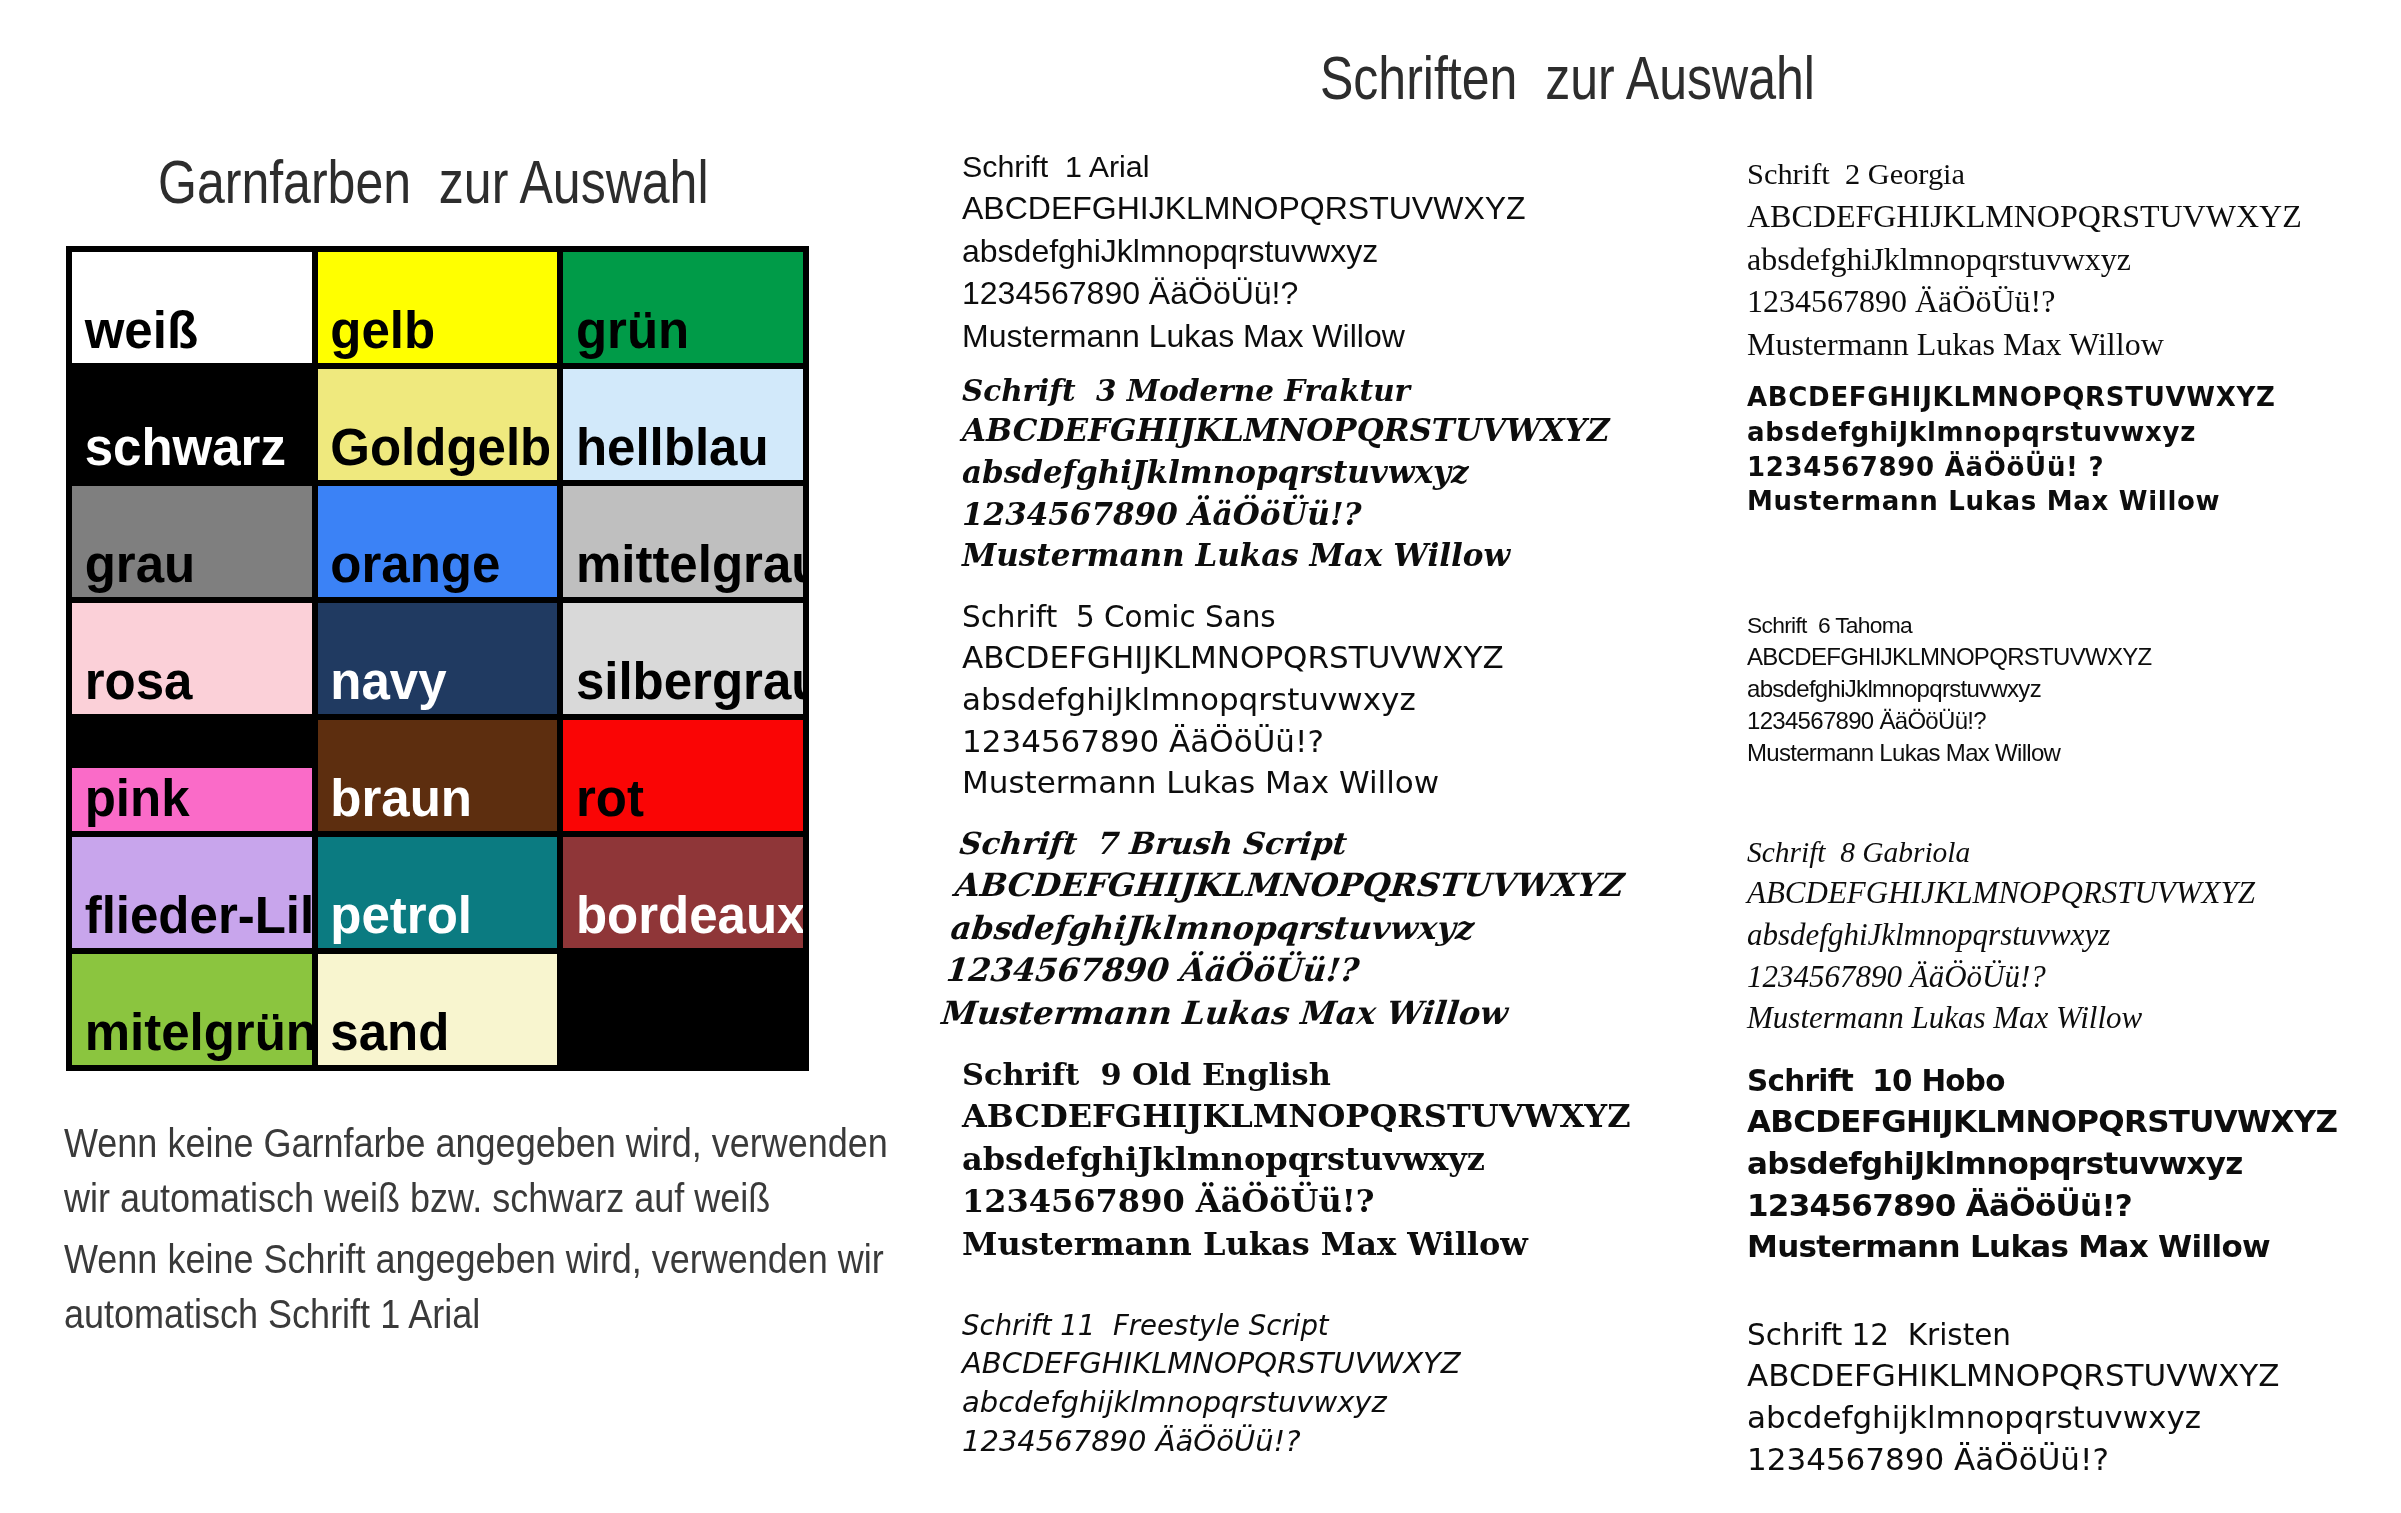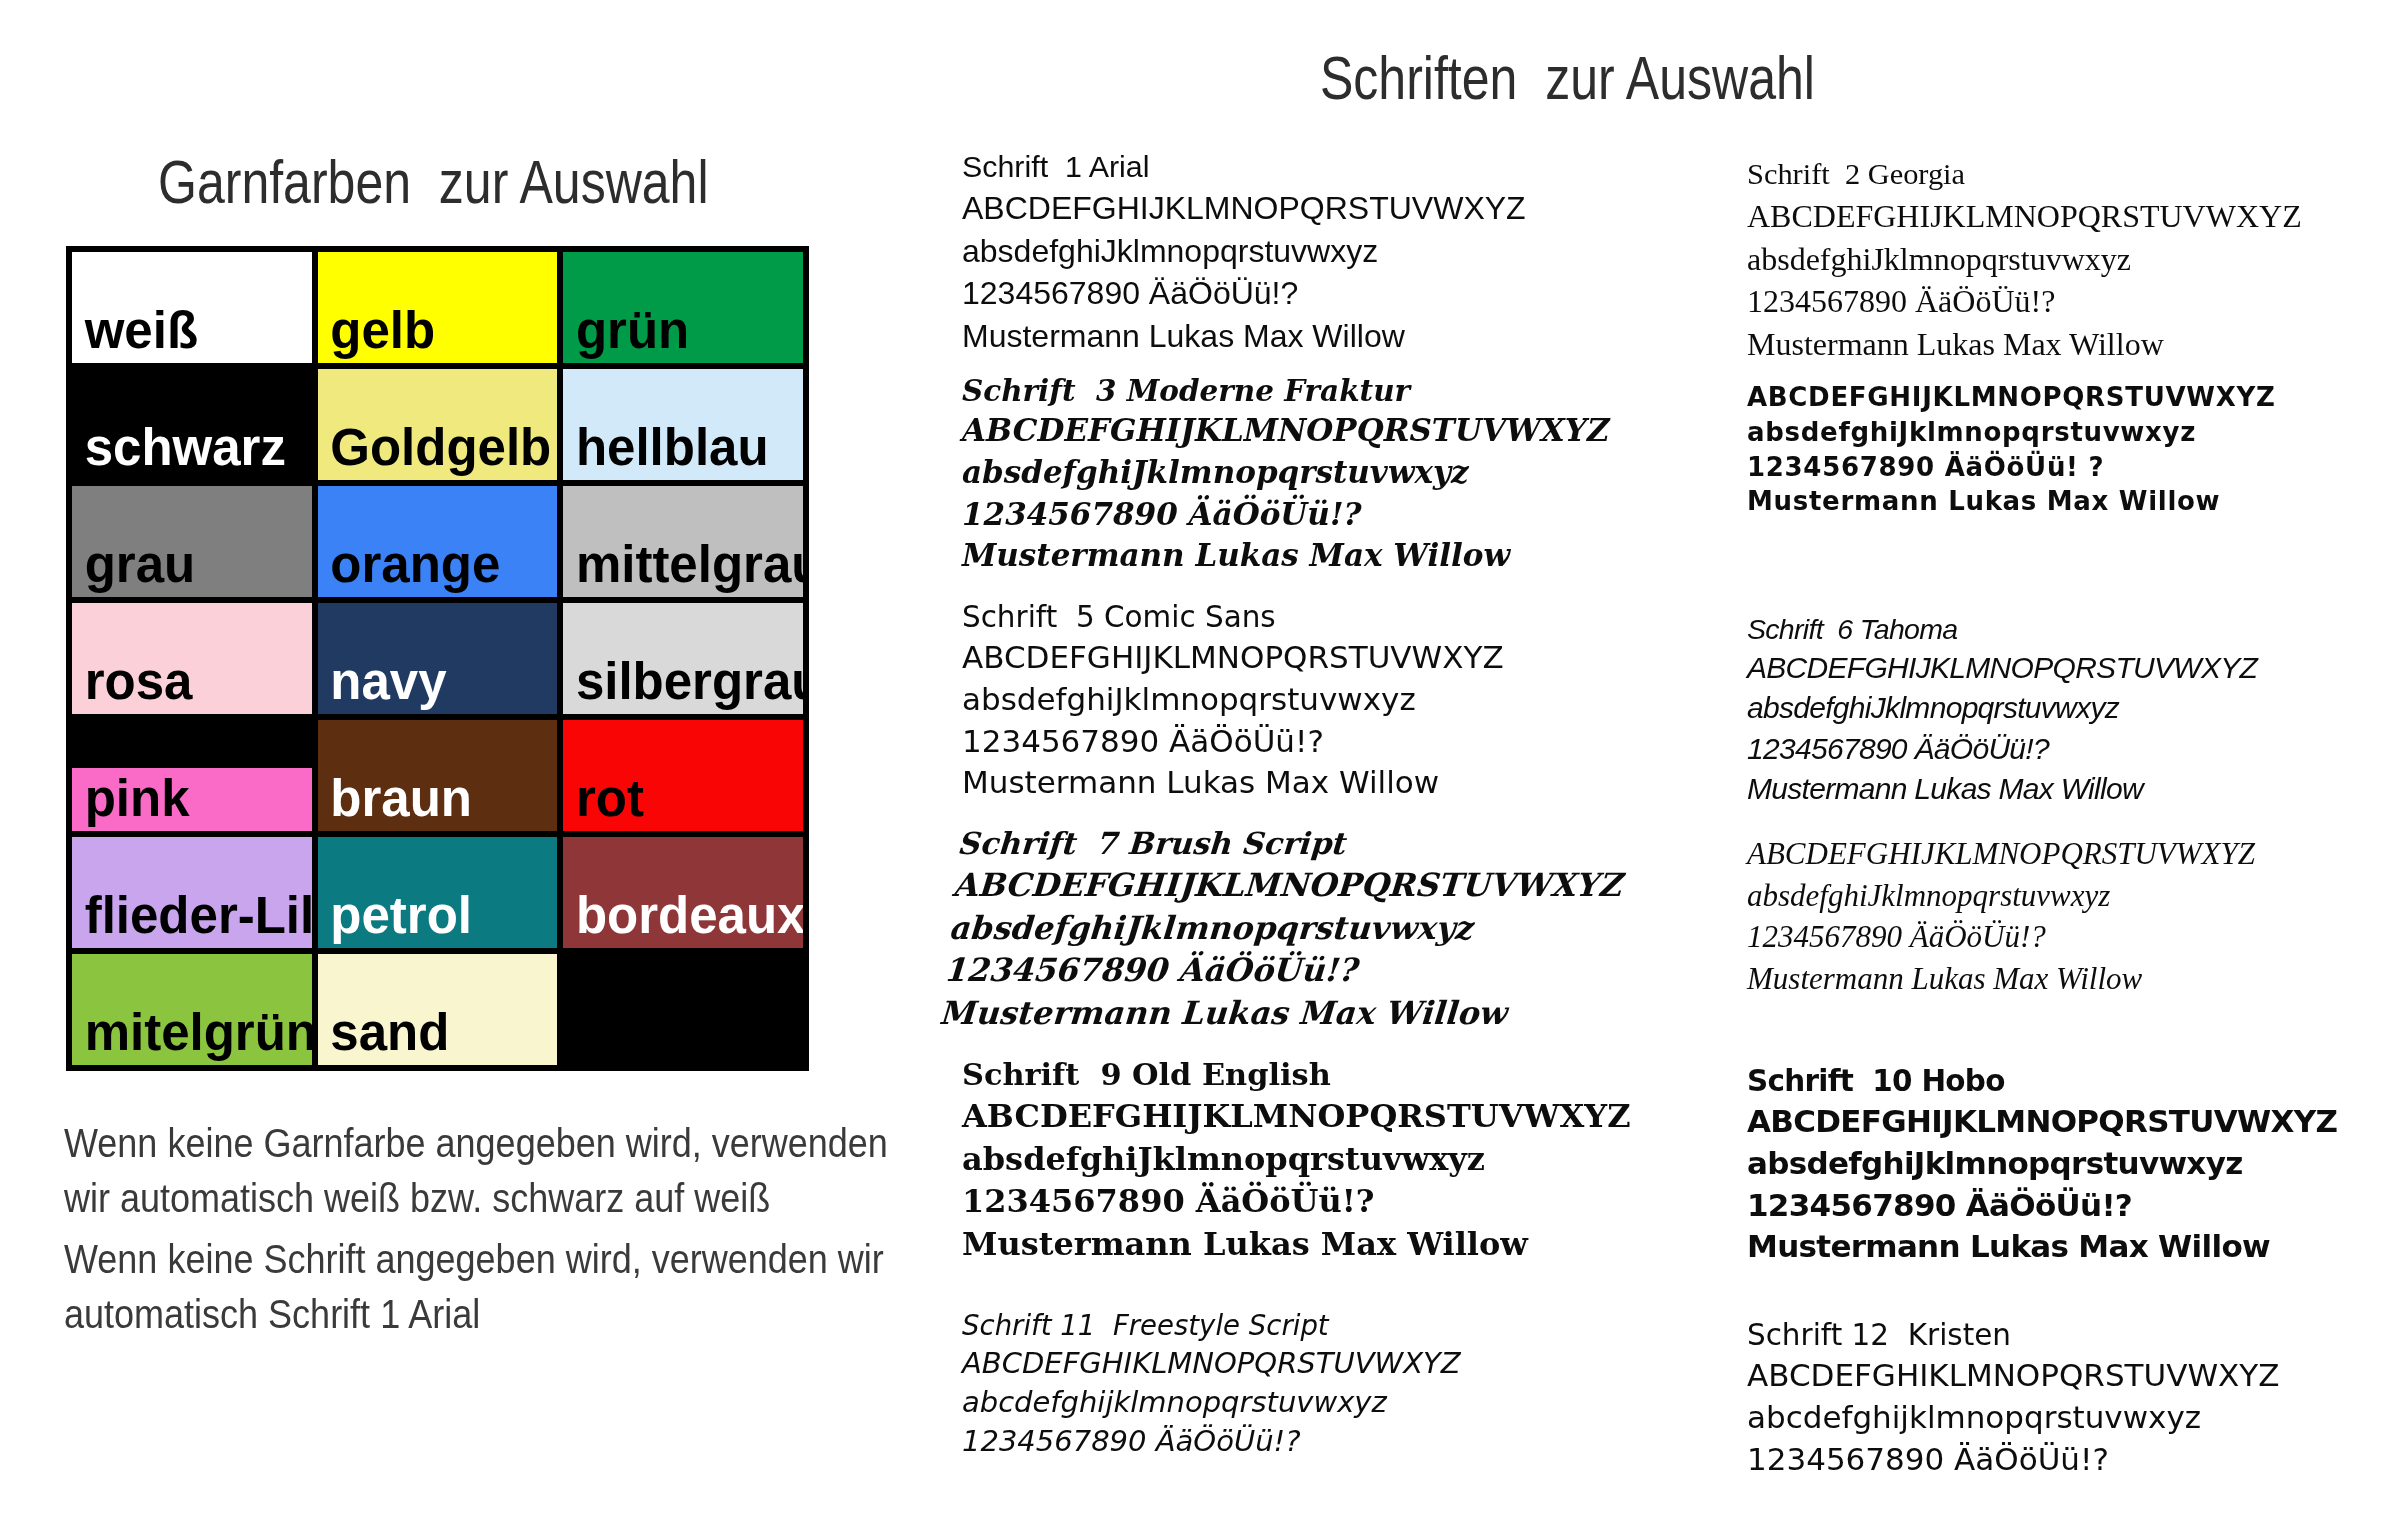--- a/index.html
+++ b/index.html
@@ -32,21 +32,21 @@
   .flabel{white-space:pre;font-size:.95em;}
   .fline{white-space:pre;}
   .c1{left:962px;}
   .c2{left:1747px;}
 
   .f1{font-family:"Liberation Sans",sans-serif;font-size:32px;}
   .f2{font-family:"Liberation Serif",serif;font-size:32px;}
   .f3{font-family:"DejaVu Serif",serif;font-style:italic;font-weight:bold;font-size:31px;}
   .f4{font-family:"DejaVu Sans",sans-serif;font-weight:bold;font-size:26px;letter-spacing:0.7px;}
   .f5{font-family:"DejaVu Sans",sans-serif;font-size:31px;}
-  .f6{font-family:"Liberation Sans",sans-serif;font-size:30px;letter-spacing:-0.7px;font-style:italic;}
+  .f6{font-family:"Liberation Sans",sans-serif;font-size:24px;letter-spacing:-0.7px;}
   .f7{font-family:"DejaVu Serif",serif;font-style:italic;font-weight:bold;font-size:32px;
       transform:skewX(-6deg);transform-origin:left top;}
   .f8{font-family:"Liberation Serif",serif;font-style:italic;font-size:31px;}
   .f9{font-family:"DejaVu Serif",serif;font-weight:bold;font-size:32px;}
   .f10{font-family:"DejaVu Sans",sans-serif;font-weight:bold;font-size:31px;letter-spacing:-0.7px;}
   .f11{font-family:"DejaVu Sans",sans-serif;font-style:italic;font-size:29px;}
   .f12{font-family:"DejaVu Sans",sans-serif;font-size:31px;}
 </style>
 </head>
 <body>
@@ -178,20 +178,21 @@
     <div class="fline">Mustermann Lukas Max Willow</div>
   </div>
   <div class="fblock f6 c2" style="top:610px">
     <div class="flabel">Schrift  6 Tahoma</div>
     <div class="fline">ABCDEFGHIJKLMNOPQRSTUVWXYZ</div>
     <div class="fline">absdefghiJklmnopqrstuvwxyz</div>
     <div class="fline">1234567890 ÄäÖöÜü!?</div>
     <div class="fline">Mustermann Lukas Max Willow</div>
   </div>
   <div class="fblock f8 c2" style="top:833px">
+    <div class="flabel">Schrift  8 Gabriola</div>
     <div class="fline">ABCDEFGHIJKLMNOPQRSTUVWXYZ</div>
     <div class="fline">absdefghiJklmnopqrstuvwxyz</div>
     <div class="fline">1234567890 ÄäÖöÜü!?</div>
     <div class="fline">Mustermann Lukas Max Willow</div>
   </div>
   <div class="fblock f10 c2" style="top:1062px">
     <div class="flabel">Schrift  10 Hobo</div>
     <div class="fline">ABCDEFGHIJKLMNOPQRSTUVWXYZ</div>
     <div class="fline">absdefghiJklmnopqrstuvwxyz</div>
     <div class="fline">1234567890 ÄäÖöÜü!?</div>

